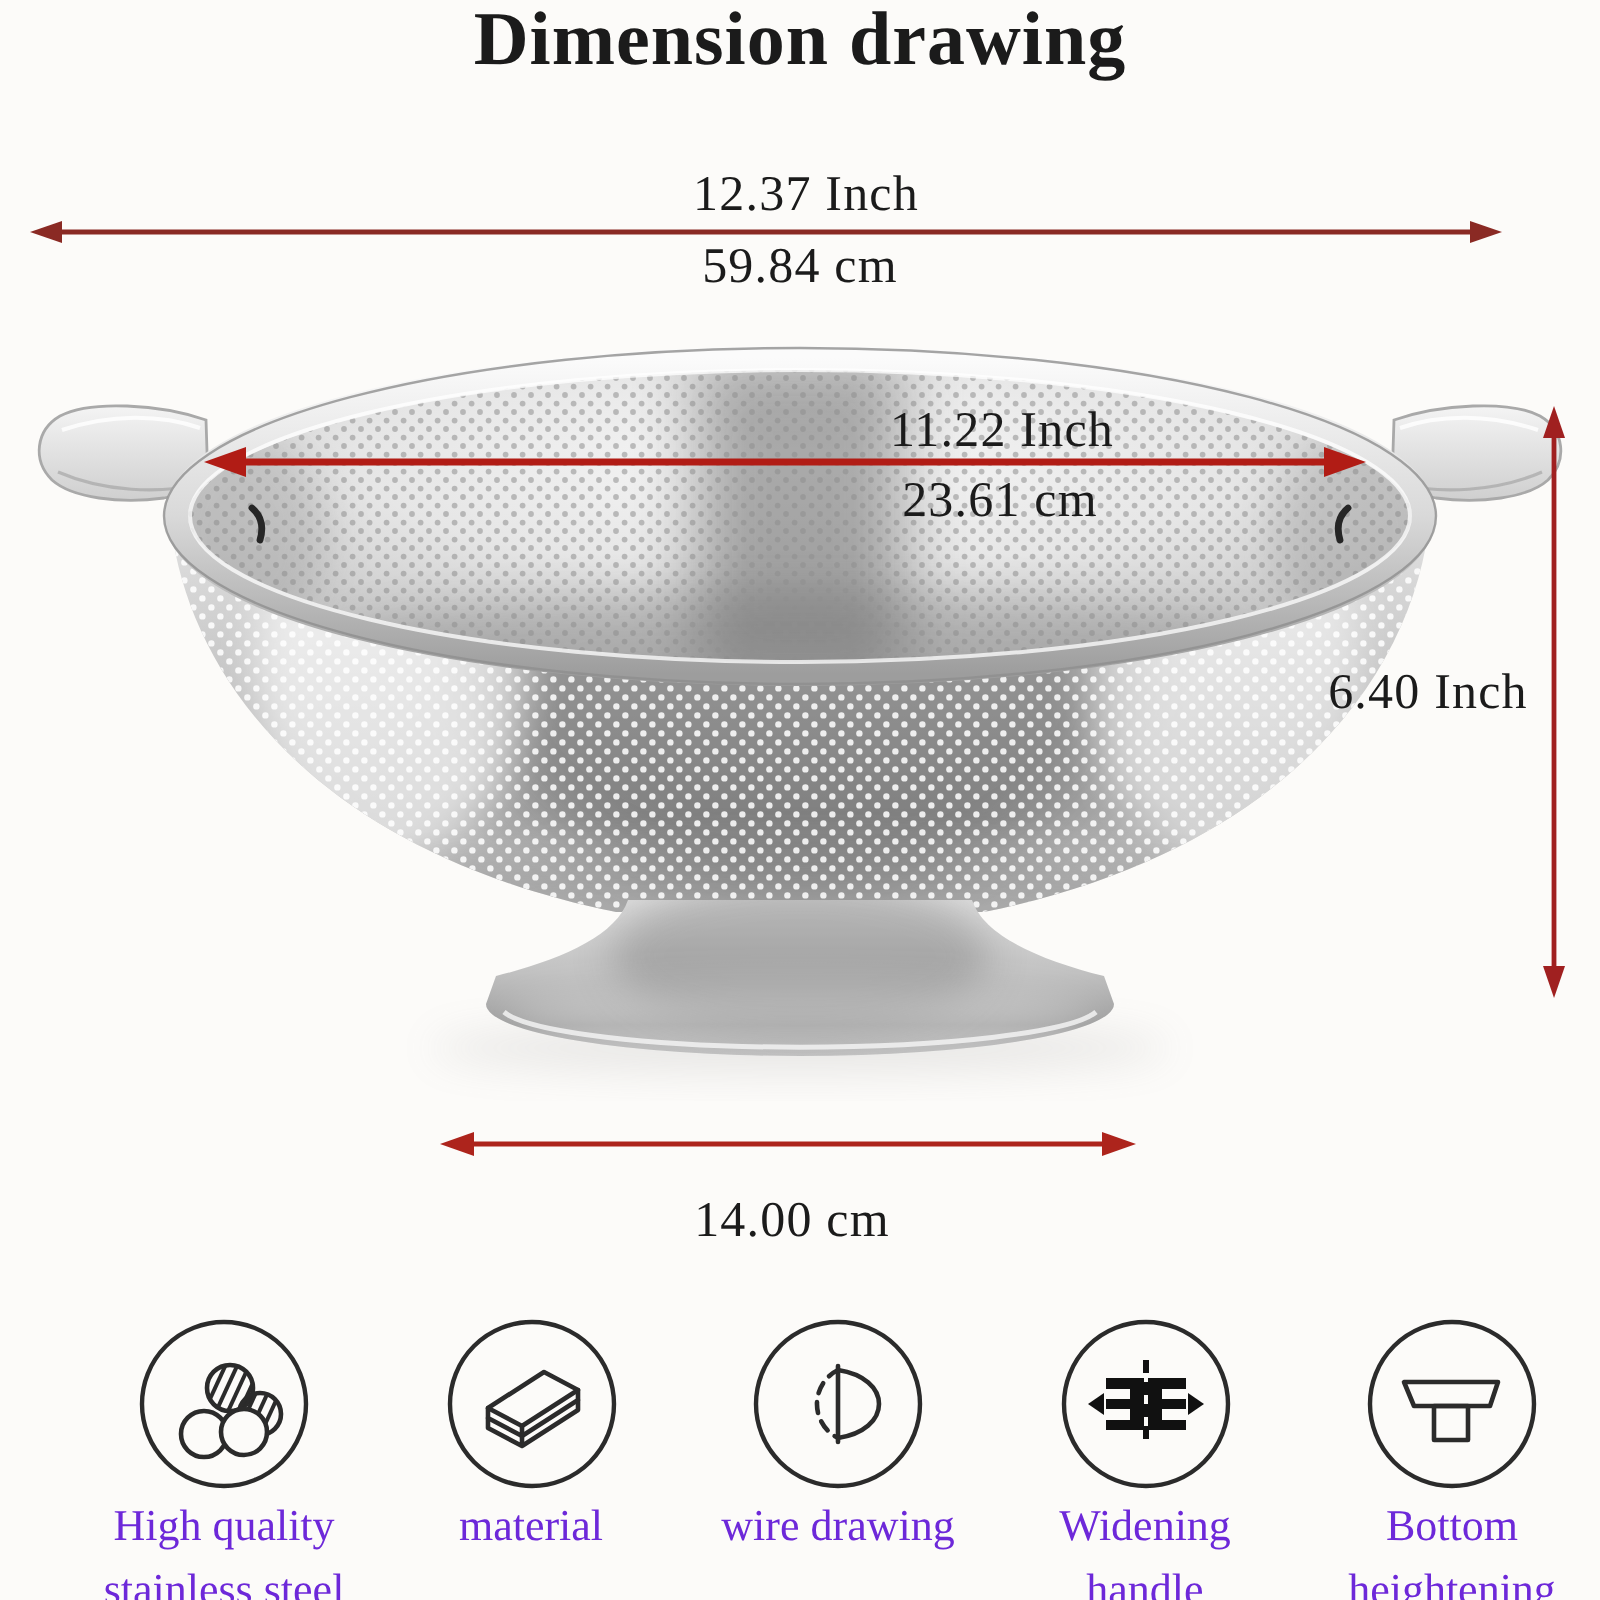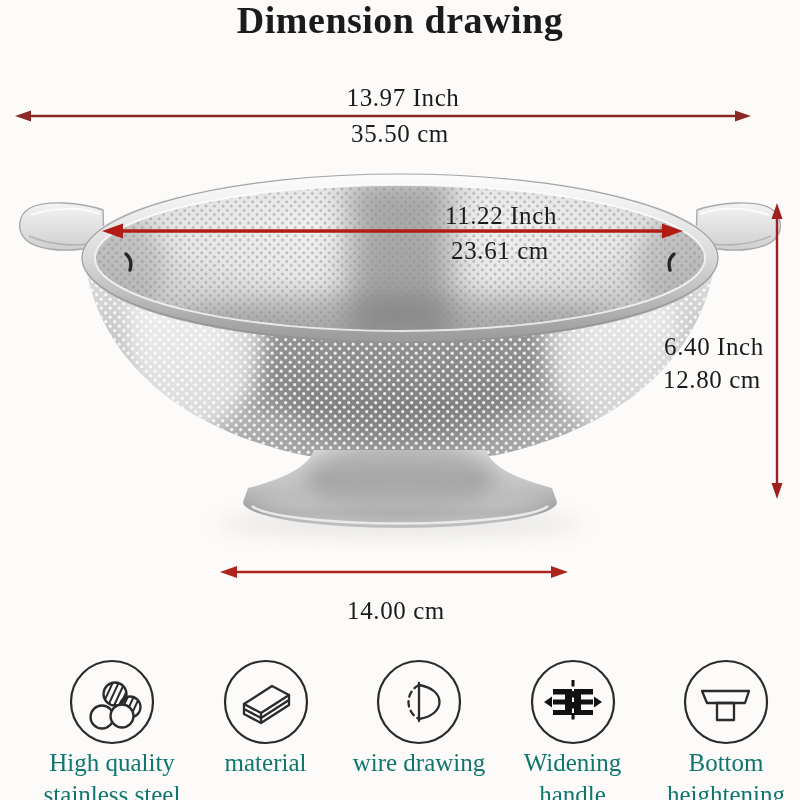--- a/index.html
+++ b/index.html
@@ -10,21 +10,21 @@
          font-size:38px;font-weight:bold;letter-spacing:.5px;}
   .dim{position:absolute;font-size:25px;white-space:nowrap;letter-spacing:.6px;
        transform:translateX(-50%);}
   svg.layer{position:absolute;left:0;pointer-events:none;}
   #colander-svg{top:155px;width:800px;height:400px;}
   #arrows-svg{top:0;width:800px;height:800px;}
   .features{position:absolute;top:658px;left:38px;width:762px;
             display:flex;justify-content:space-between;}
   .feature{width:148px;text-align:center;}
   .feature .icn{display:block;margin:0 auto;}
-  .feature .lbl{font-size:25px;line-height:30px;margin-top:2px;color:#0f766e;}
+  .feature .lbl{font-size:22px;line-height:30px;margin-top:2px;color:#6d28d9;}
   .ic-ring{fill:none;stroke:#2b2b2b;stroke-width:2.2;}
   .ic-ln{fill:none;stroke:#2b2b2b;stroke-width:2.3;stroke-linejoin:round;stroke-linecap:round;}
   .ic-fill{fill:#111;stroke:none;}
 </style>
 </head>
 <body>
 
 <div class="stage">
 
   <div class="title">Dimension drawing</div>
@@ -155,28 +155,27 @@
       <polygon points="777,203 771.5,219 782.5,219"></polygon>
       <polygon points="777,499 771.5,483 782.5,483"></polygon>
     </g>
     <g fill="#ad241c">
       <line x1="235" y1="572" x2="553" y2="572" stroke="#ad241c" stroke-width="2.6"></line>
       <polygon points="220,572 237,566 237,578"></polygon>
       <polygon points="568,572 551,566 551,578"></polygon>
     </g>
   </svg>
 
-  <div class="dim" style="left:403px;top:84px">13.97 Inch</div>
-  <div class="dim" style="left:400px;top:120px">35.50 cm</div>
+  <div class="dim" style="left:403px;top:84px">12.37 Inch</div>
+  <div class="dim" style="left:400px;top:120px">59.84 cm</div>
 
   <div class="dim" style="left:501px;top:202px">11.22 Inch</div>
   <div class="dim" style="left:500px;top:237px">23.61 cm</div>
 
   <div class="dim" style="left:714px;top:333px">6.40 Inch</div>
-  <div class="dim" style="left:712px;top:366px">12.80 cm</div>
 
   <div class="dim" style="left:396px;top:597px">14.00 cm</div>
 
   <div class="features">
 
     <div class="feature">
       <svg class="icn" width="88" height="88" viewBox="0 0 88 88">
         <circle class="ic-ring" cx="44" cy="44" r="41"></circle>
         <defs>
           <clipPath id="p1a">

